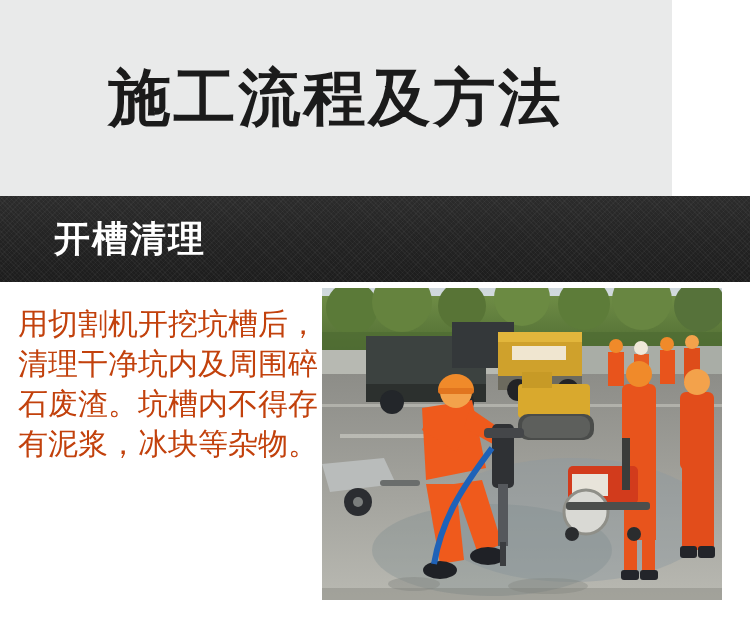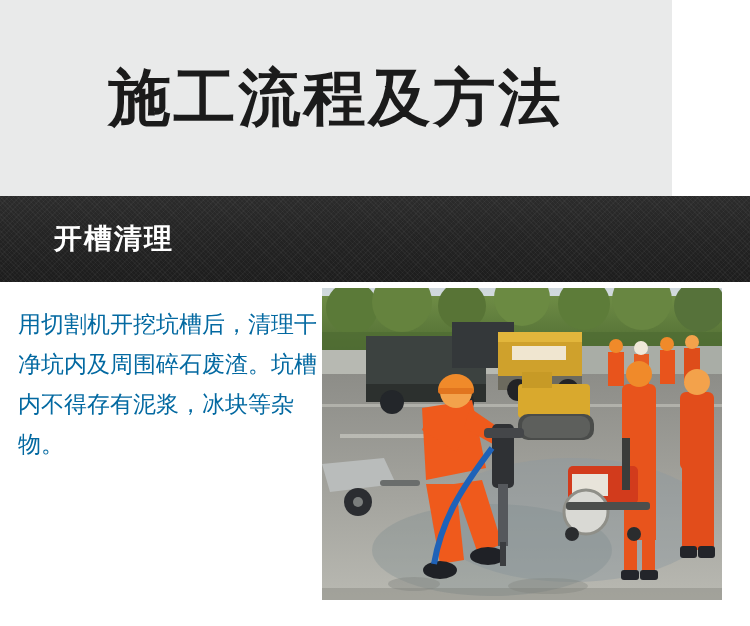--- a/index.html
+++ b/index.html
@@ -46,21 +46,21 @@
     height: 86px;
     background:
       repeating-linear-gradient(45deg, rgba(255,255,255,0.035) 0px, rgba(255,255,255,0.035) 1px, rgba(0,0,0,0) 1px, rgba(0,0,0,0) 3px),
       repeating-linear-gradient(-45deg, rgba(255,255,255,0.03) 0px, rgba(255,255,255,0.03) 1px, rgba(0,0,0,0) 1px, rgba(0,0,0,0) 4px),
       linear-gradient(180deg, #2c2c2c 0%, #242424 45%, #1d1d1d 100%);
     display: flex;
     align-items: center;
   }
   .section-header-text {
     font-family: "DejaVu Sans", "Liberation Sans", sans-serif;
-    font-size: 28px;
+    font-size: 36px;
     font-weight: bold;
     color: #ffffff;
     letter-spacing: 2px;
     margin-left: 54px;
     line-height: 1;
   }
   
   .content {
     position: relative;
     width: 750px;
@@ -69,22 +69,22 @@
     display: flex;
     align-items: flex-start;
   }
   .text-col {
     width: 322px;
     padding: 22px 0 0 18px;
     box-sizing: border-box;
   }
   .para {
     font-family: "DejaVu Sans", "Liberation Sans", sans-serif;
-    font-size: 23px;
-    color: #0369a1;
+    font-size: 30px;
+    color: #c2410c;
     line-height: 40px;
     letter-spacing: 0px;
     margin: 0 0 26px 0;
     text-align: left;
   }
   
   .photo {
     position: relative;
     width: 400px;
     height: 312px;

